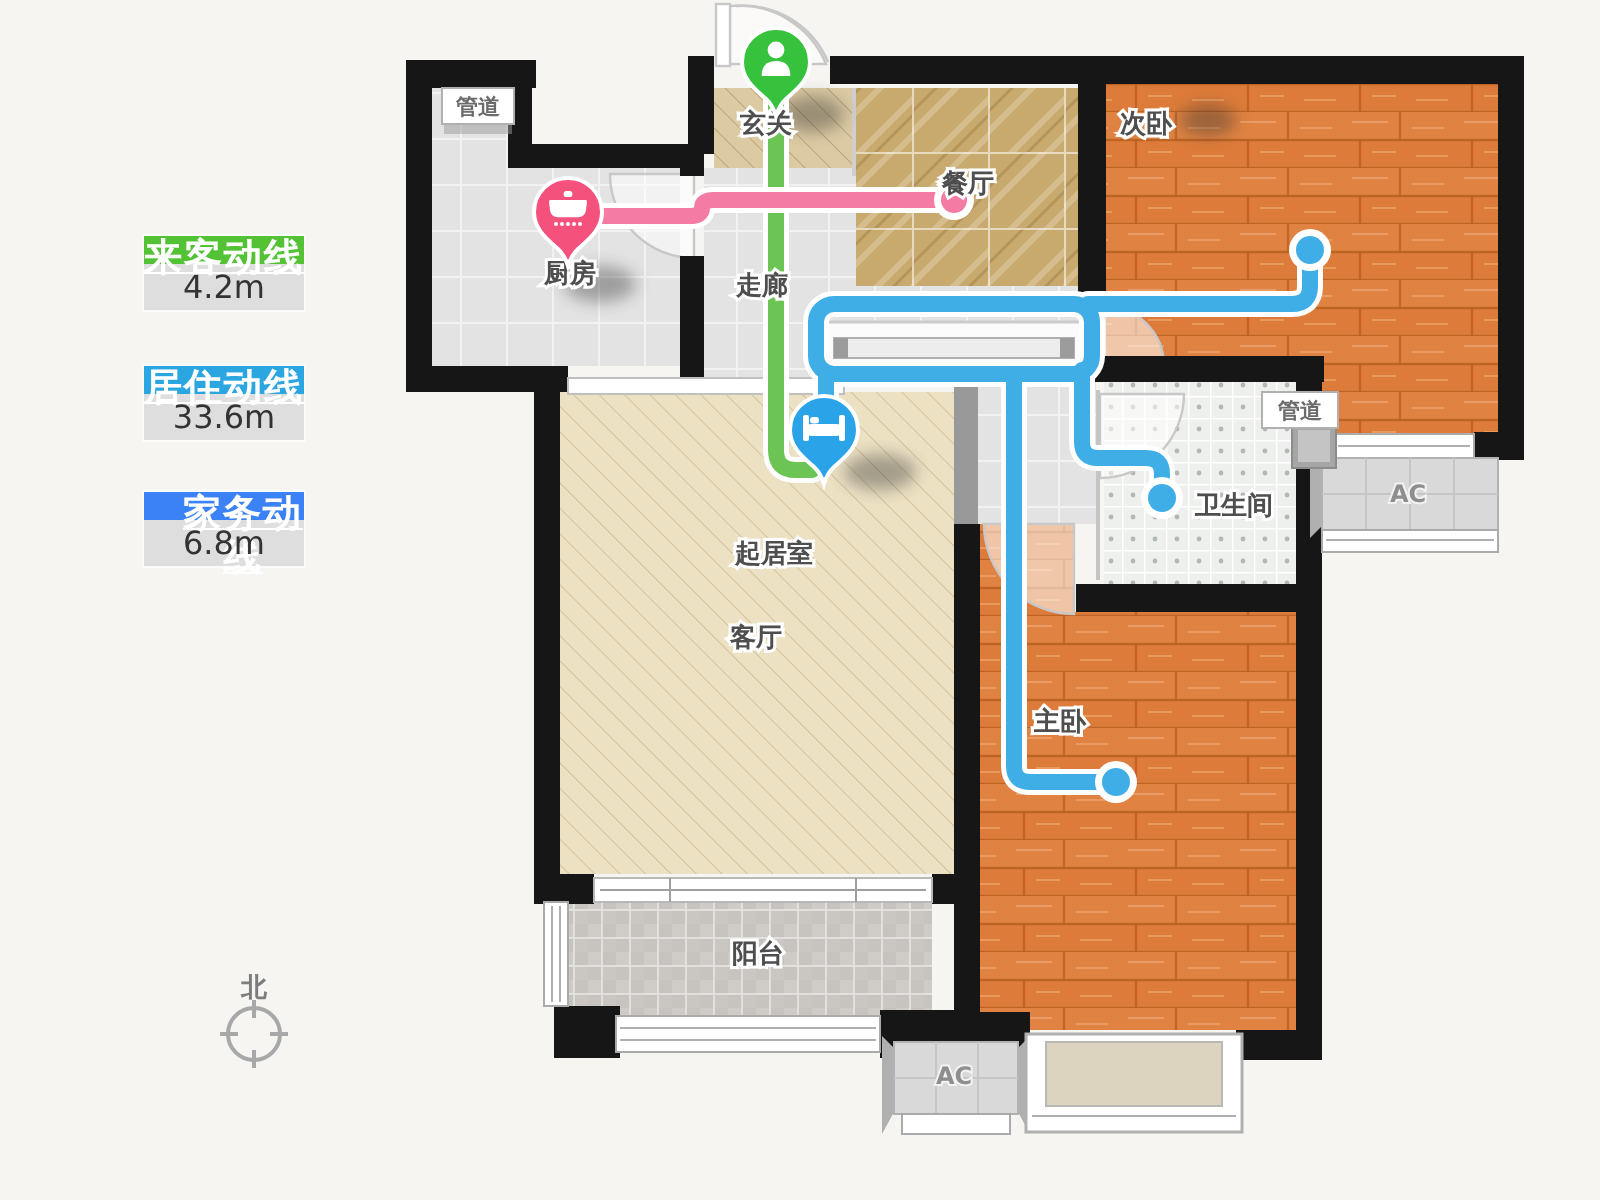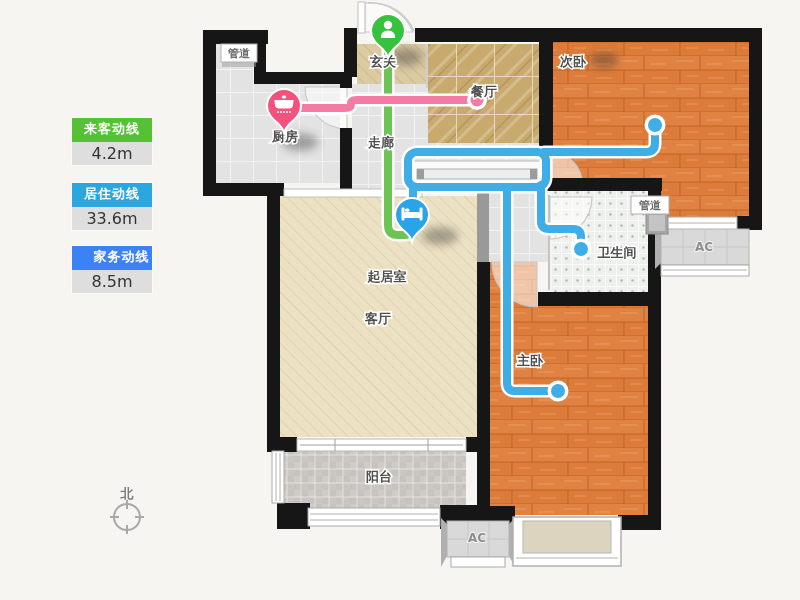--- a/index.html
+++ b/index.html
@@ -5,22 +5,22 @@
   html,body { margin:0; padding:0; }
   body { font-family:"DejaVu Sans", sans-serif; }
   #stage {
     position:relative; width:800px; height:600px;
     background:#f6f5f2; overflow:hidden;
   }
   #plan-svg { position:absolute; left:0; top:0; }
   
   .legend-box { position:absolute; left:72px; width:80px; text-align:center;
     box-shadow:0 0 0 1px rgba(255,255,255,0.6); }
-  .legend-head { height:24px; line-height:22px; color:#fff; font-size:13px;
-    font-weight:bold; letter-spacing:1px; }
+  .legend-head { height:14px; line-height:22px; color:#fff; font-size:19px;
+    font-weight:bold; letter-spacing:1px;text-decoration:underline; }
   .legend-val { height:23px; line-height:23px; background:#dedede; color:#333;
     font-size:16px; }
   
   .rlabel { font:600 13px "DejaVu Sans", sans-serif; fill:#4e4e4e;
     paint-order:stroke; stroke:#ffffff; stroke-width:3px; text-anchor:middle; }
   .slabel { font:600 11px "DejaVu Sans", sans-serif; fill:#6c6c6c; text-anchor:middle; }
   .aclabel { font:600 12px "DejaVu Sans", sans-serif; fill:#8e8e8e;
     paint-order:stroke; stroke:#f2f2f2; stroke-width:2px; text-anchor:middle; }
   .north { font:600 13px "DejaVu Sans", sans-serif; fill:#7d7d7d; text-anchor:middle; }
 </style>
@@ -295,17 +295,17 @@
   <div class="legend-box" style="top:118px">
     <div class="legend-head" style="background: rgb(83, 194, 53);">来客动线</div>
     <div class="legend-val">4.2m</div>
   </div>
   <div class="legend-box" style="top:183px">
     <div class="legend-head" style="background: rgb(44, 166, 224);">居住动线</div>
     <div class="legend-val">33.6m</div>
   </div>
   <div class="legend-box" style="top:246px">
     <div class="legend-head" style="background: #3b82f6; padding-left: 19px;">家务动线</div>
-    <div class="legend-val">8.5m</div>
+    <div class="legend-val">6.8m</div>
   </div>
 </div>
 
 </div>
 
 </body></html>

